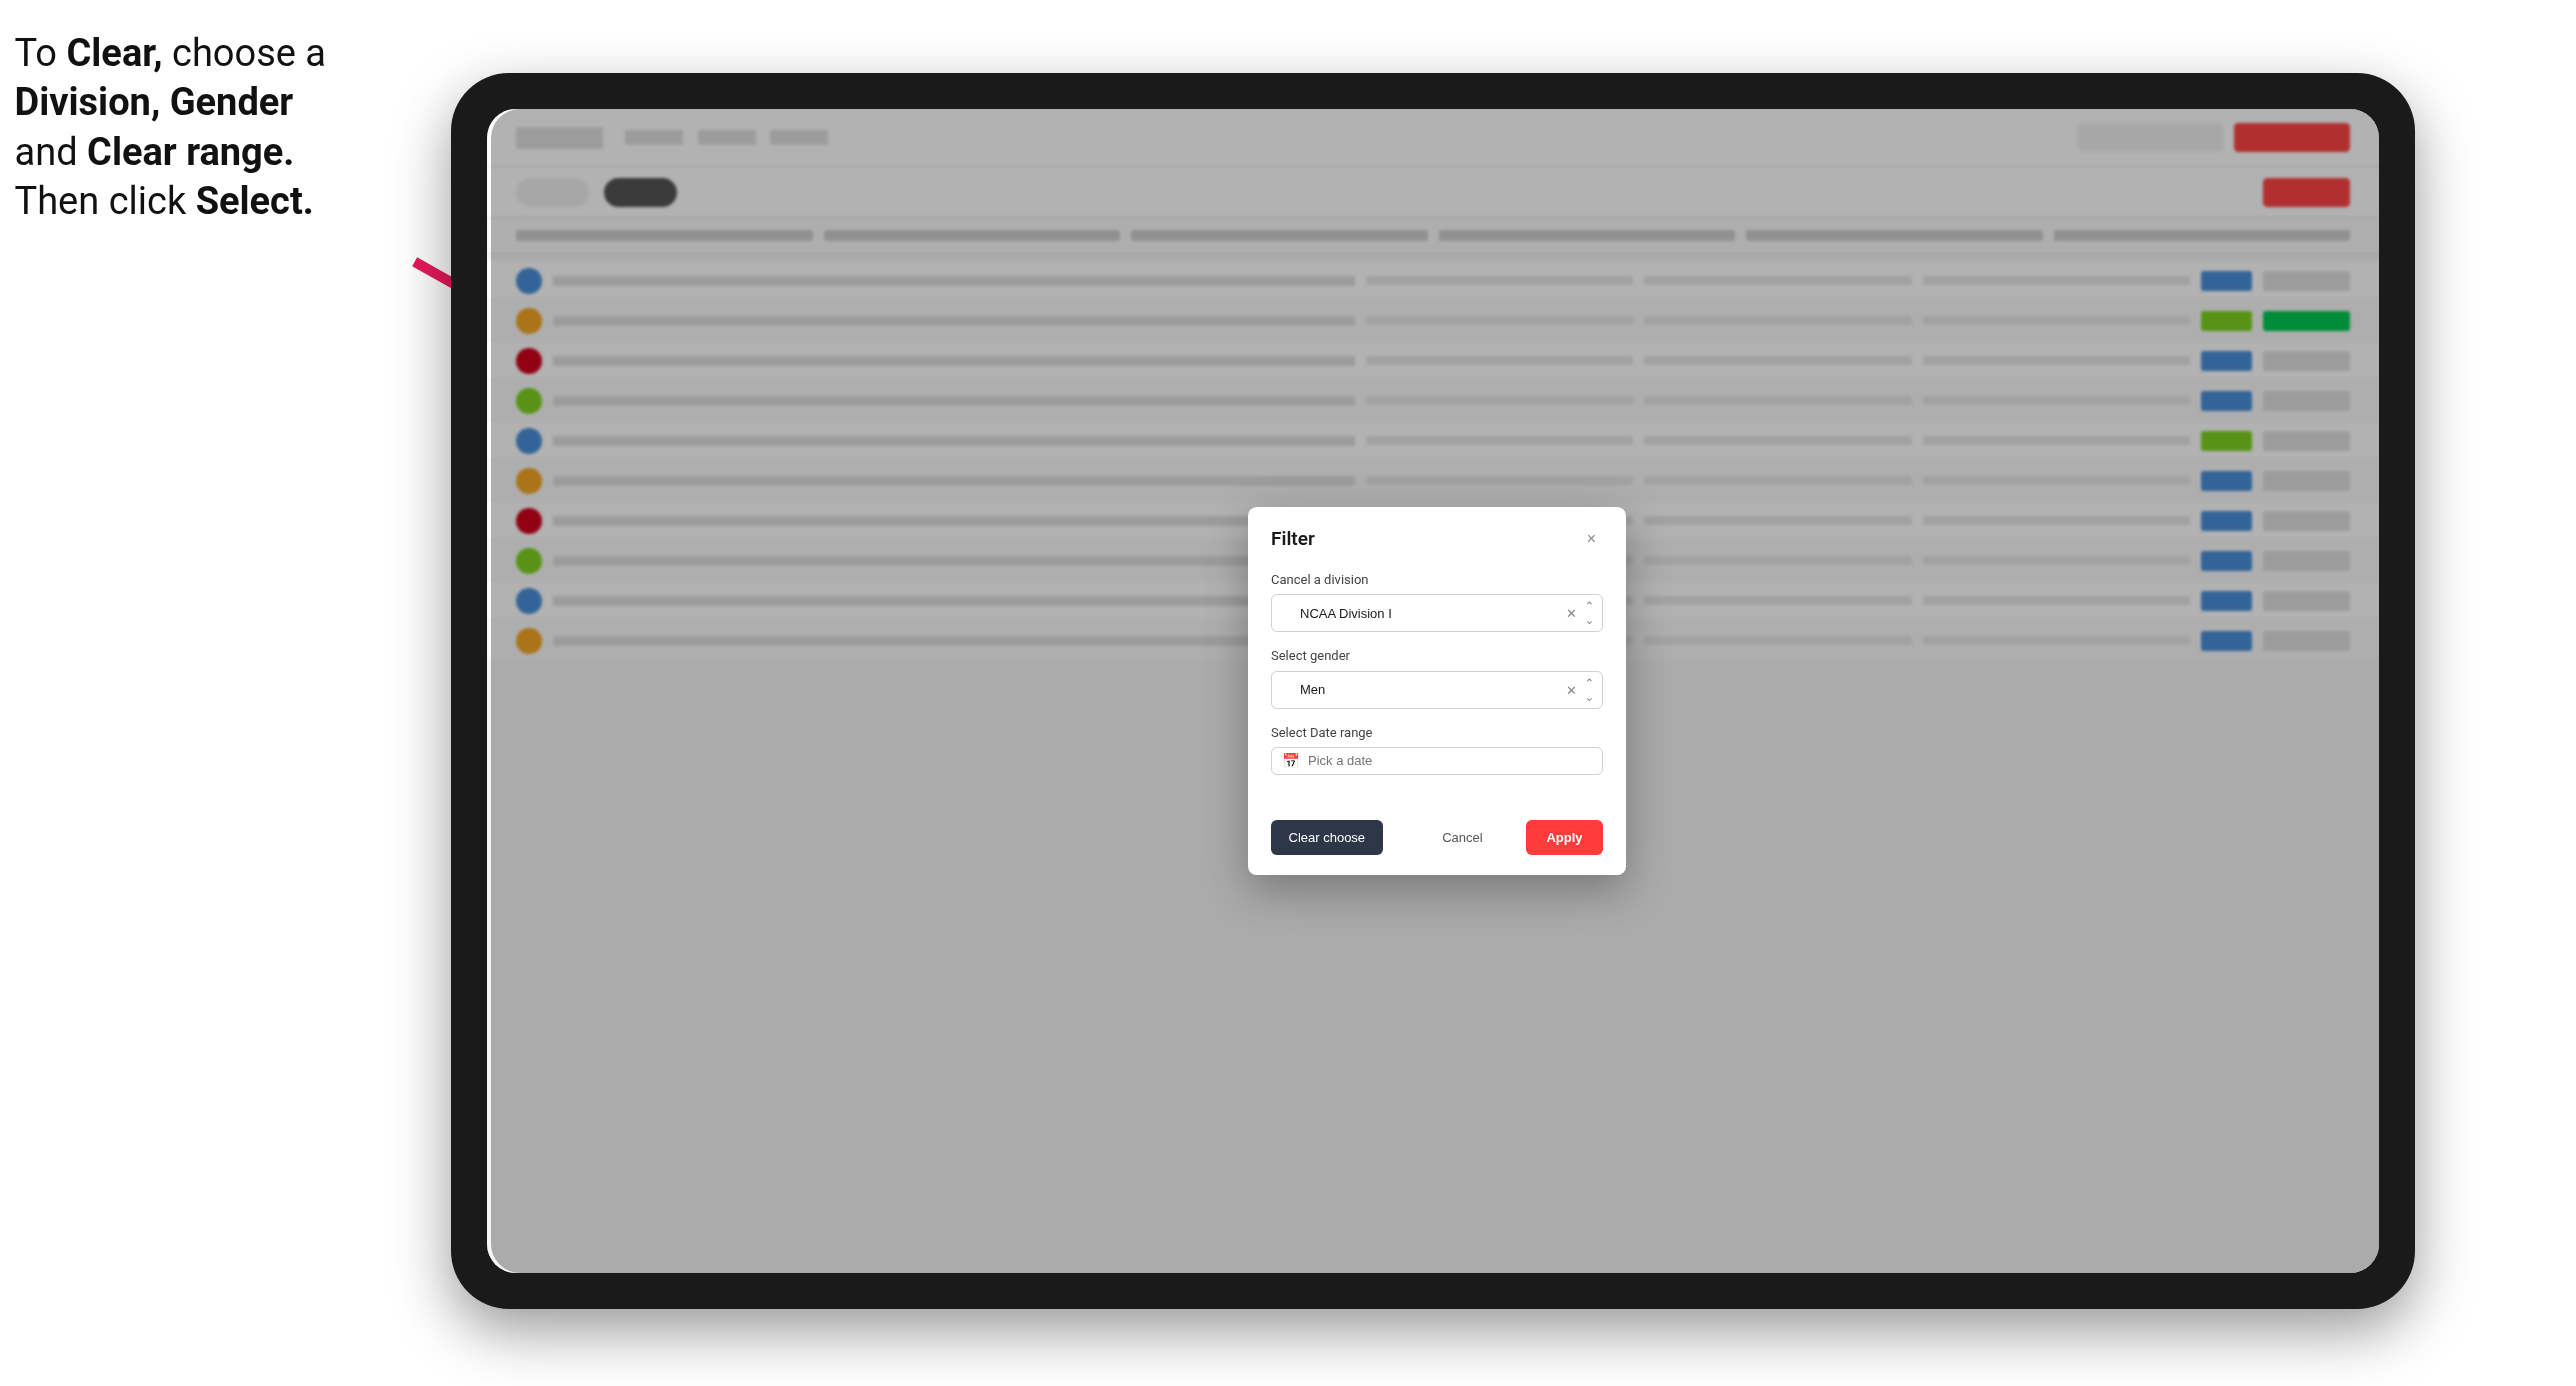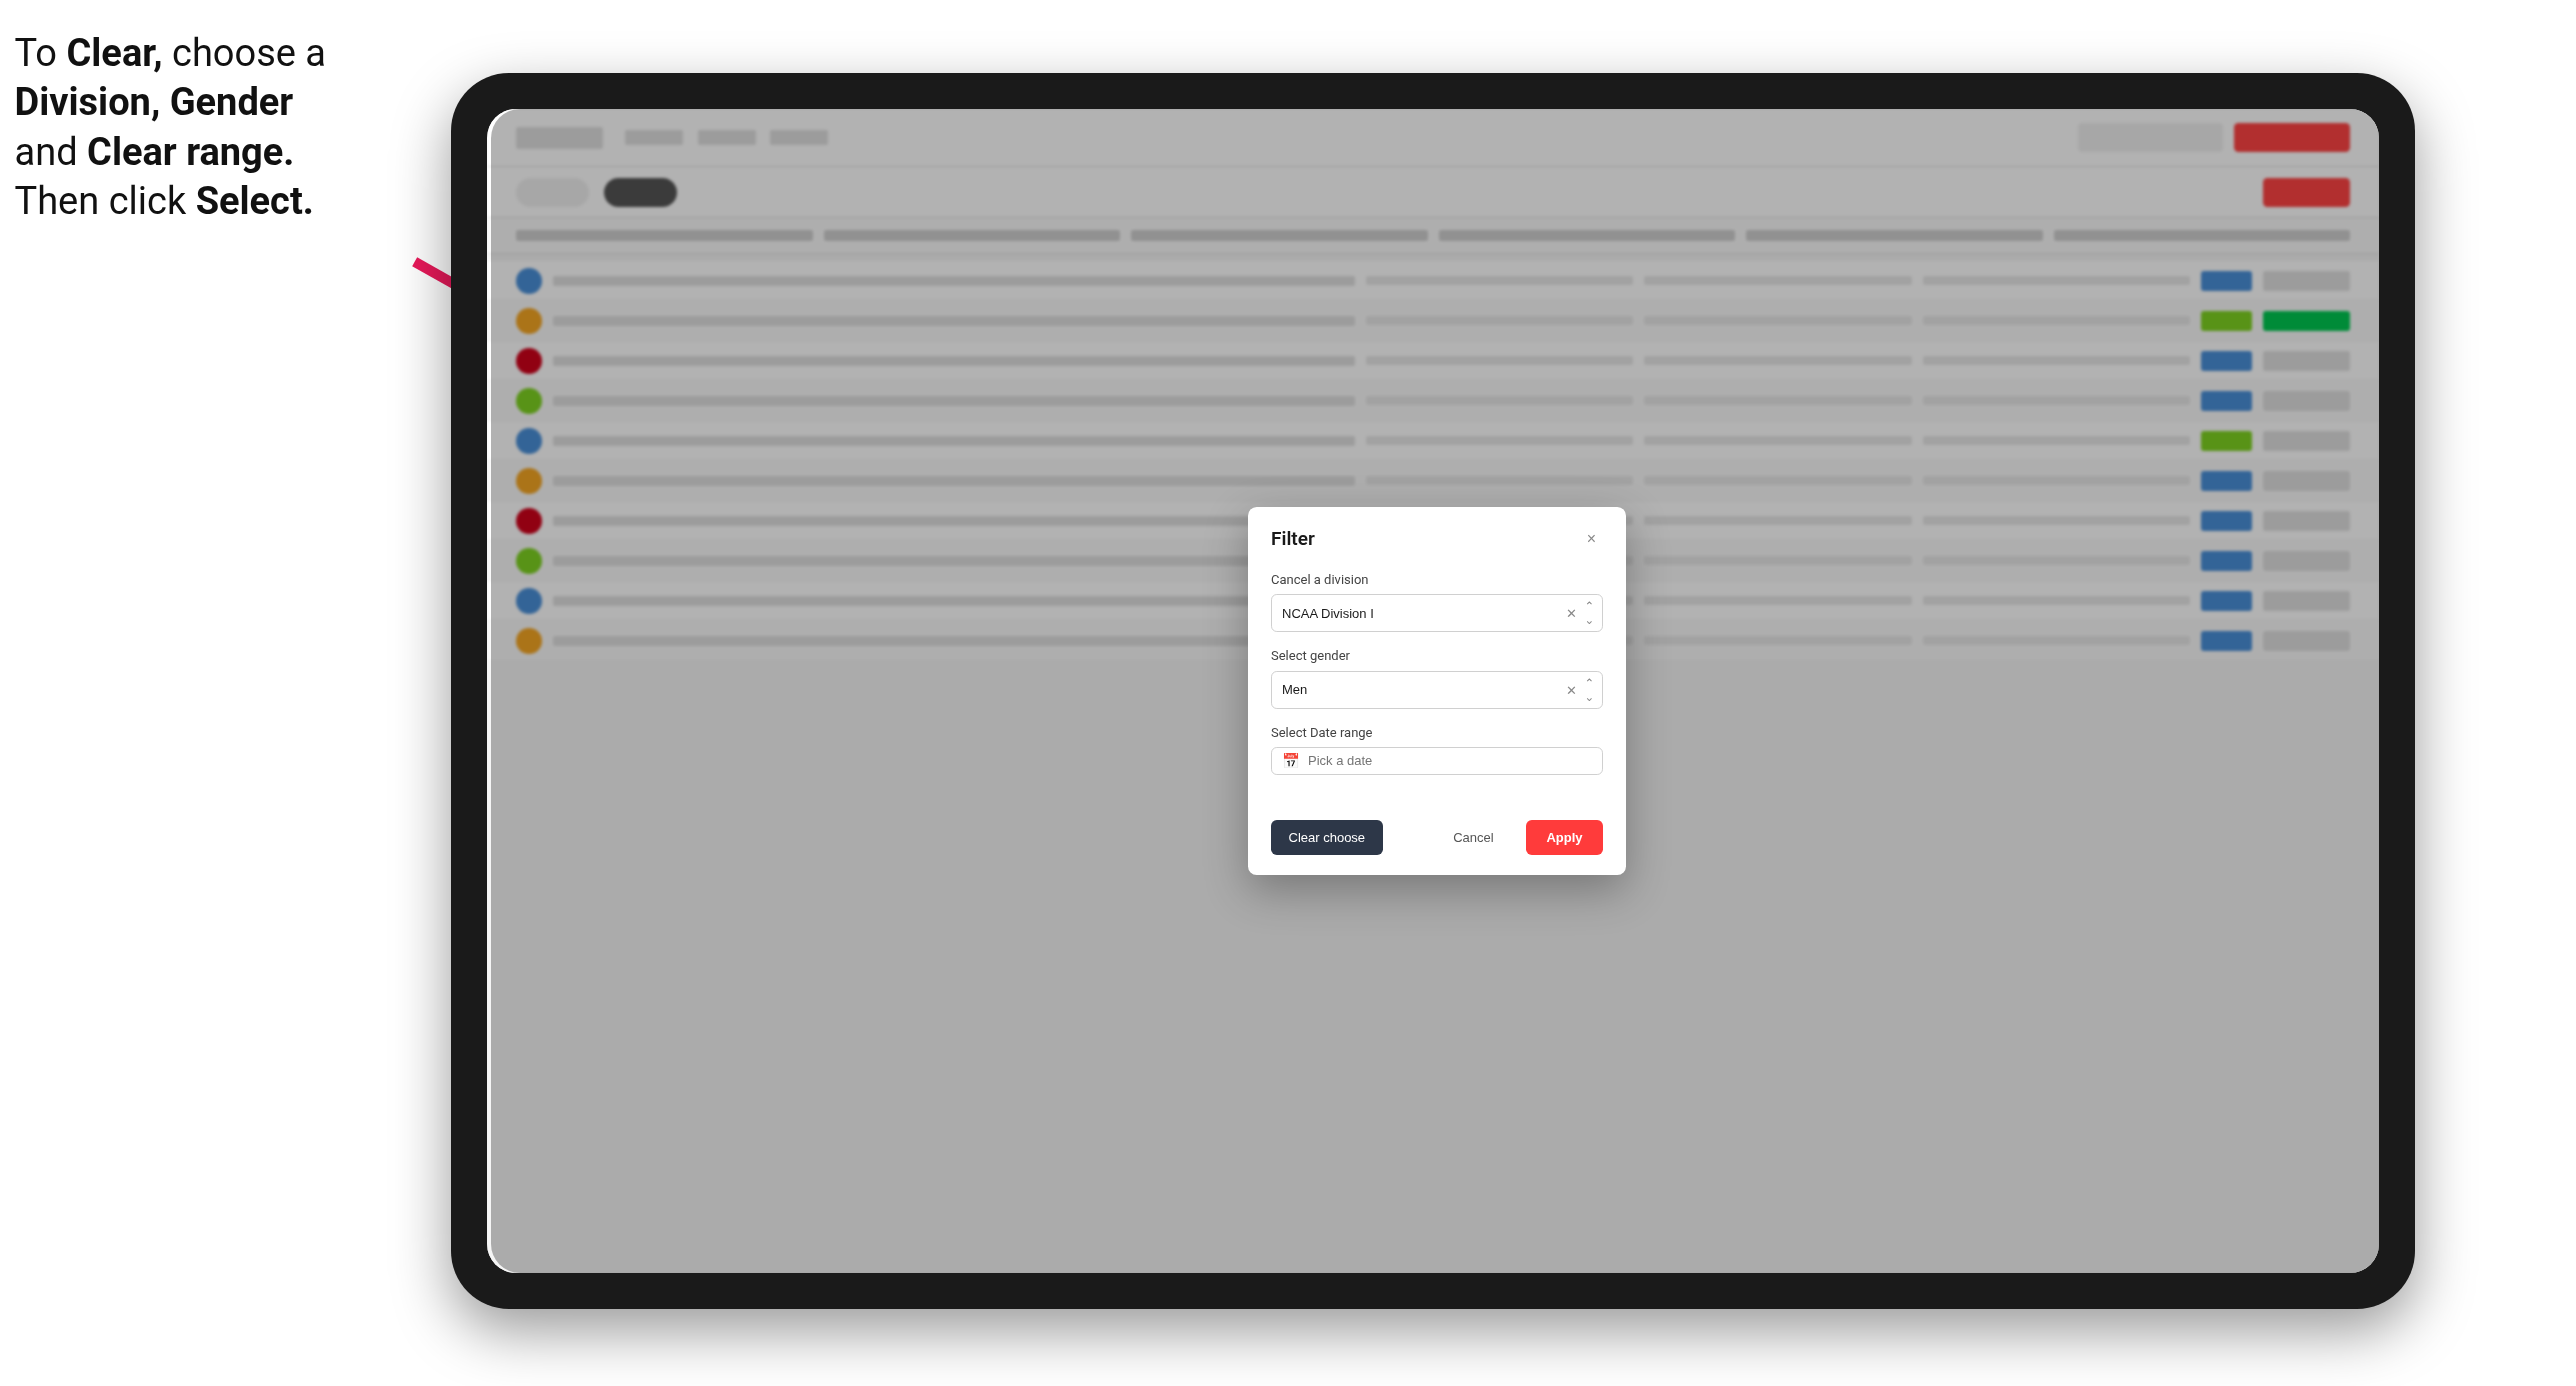--- a/index.html
+++ b/index.html
@@ -271,21 +271,21 @@
 
     .form-select-wrapper {
       position: relative;
     }
 
     .form-select {
       width: 100%;
       height: 38px;
       border: 1.1px solid #d0d0d0;
       border-radius: 5.8px;
-      padding: 0 36px 0 10px;
+      padding: 0 36px 0 28px;
       font-size: 13px;
       color: #1a1a1a;
       background: #fff;
       appearance: none;
       cursor: pointer;
     }
 
     .select-clear-btn {
       position: absolute;
       right: 26px;
@@ -349,21 +349,21 @@
       color: #fff;
       border: none;
       border-radius: 5.8px;
       font-size: 13px;
       font-weight: 500;
       cursor: pointer;
     }
 
     .modal-footer-right {
       display: flex;
-      gap: 15px;
+      gap: 26px;
       align-items: center;
     }
 
     .btn-cancel {
       height: 35px;
       padding: 0 17.5px;
       background: none;
       color: #555;
       border: none;
       font-size: 13px;

